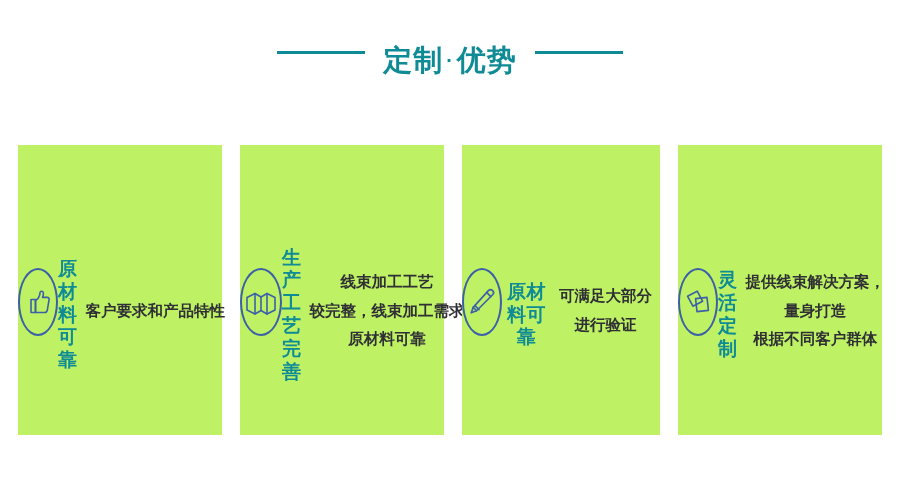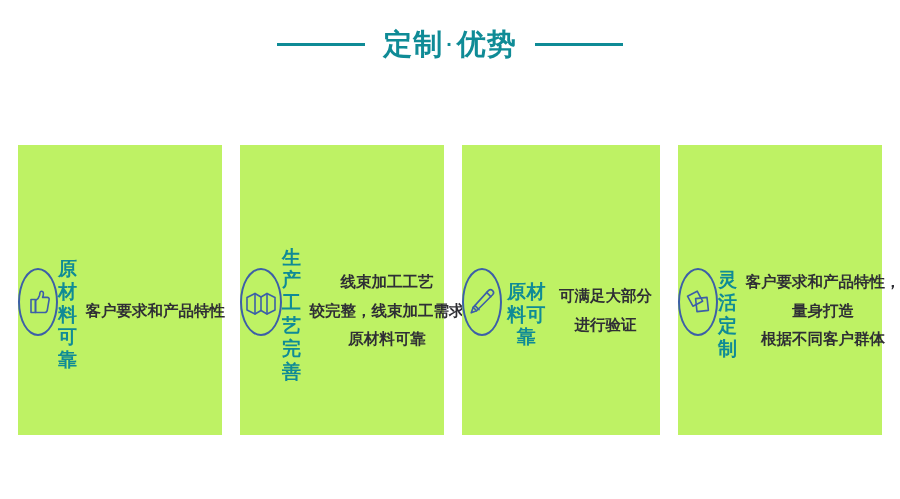--- a/index.html
+++ b/index.html
@@ -36,20 +36,21 @@
     height: 3px;
     background: #0f8b96;
   }
   .heading-text {
     font-size: 29px;
     font-weight: bold;
     color: #0f8b96;
     letter-spacing: 1px;
     white-space: nowrap;
     line-height: 1;
+    margin-top: 16px;
   }
   .heading-text .dot {
     font-size: 20px;
     padding: 0 3px;
     vertical-align: 3px;
   }
 
   
   .cards {
     position: absolute;
@@ -165,20 +166,20 @@
 
     <div class="card">
       <div class="icon-wrap">
         <svg width="36" height="36" viewBox="0 0 36 36" fill="none" stroke="#3c5fa8" stroke-width="1.6" stroke-linejoin="round" stroke-linecap="round">
           <path d="M7.5 12.2 L17.2 7.2 L22.6 17.2 L12.9 22.2 Z"></path>
           <path d="M15.6 14.6 L27 13.4 L28.4 26.4 L17 27.6 Z"></path>
         </svg>
       </div>
       <div class="card-title">灵活定制</div>
       <div class="card-desc">
-        <span class="line">客户要求和产品特性，</span>
+        <span class="line">提供线束解决方案，</span>
         <span class="line">量身打造</span>
         <span class="line">根据不同客户群体</span>
       </div>
     </div>
 
   </div>
 </div>
 
 </body></html>

